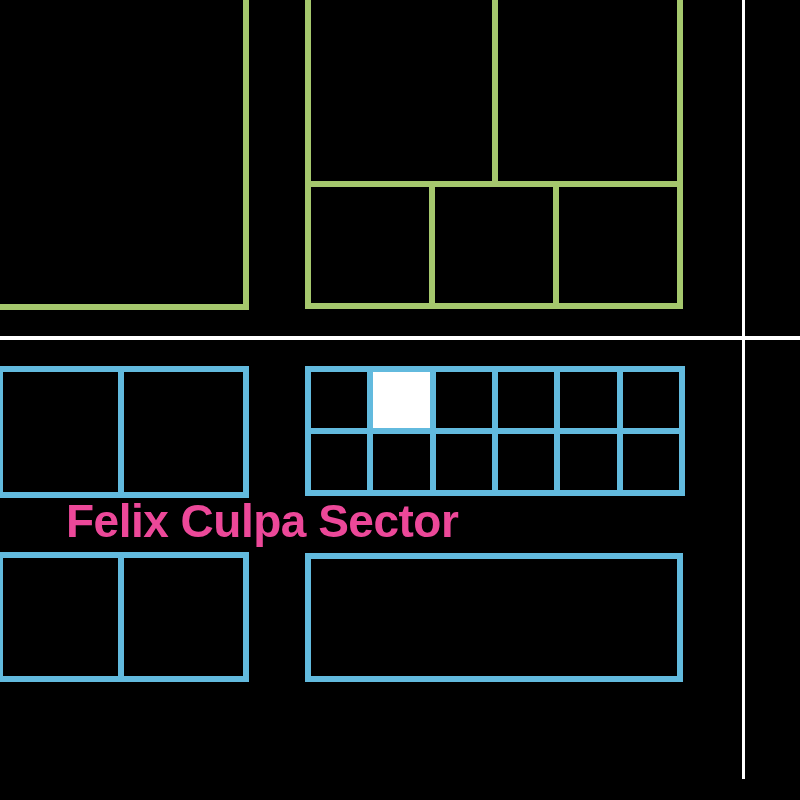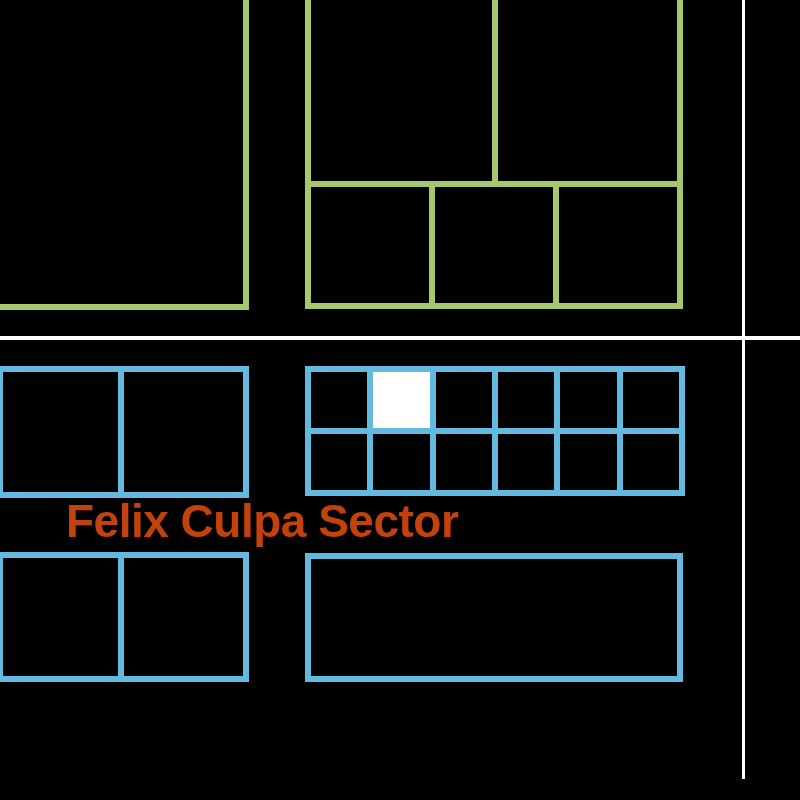--- a/index.html
+++ b/index.html
@@ -40,21 +40,21 @@
     gap: 6px;
   }
   .cell { background: var(--bg, #000); }
   .cell.highlight { background: var(--hl, #fff); }
 
   
   .wline { background: var(--wline, #fff); }
 
   
   .sector-label {
-    color: #c2410c;
+    color: #ec4899;
     font-size: 46px;
     font-weight: bold;
     line-height: 1;
     letter-spacing: -0.5px;
     white-space: nowrap;
   }
 </style>
 </head>
 <body>
 

